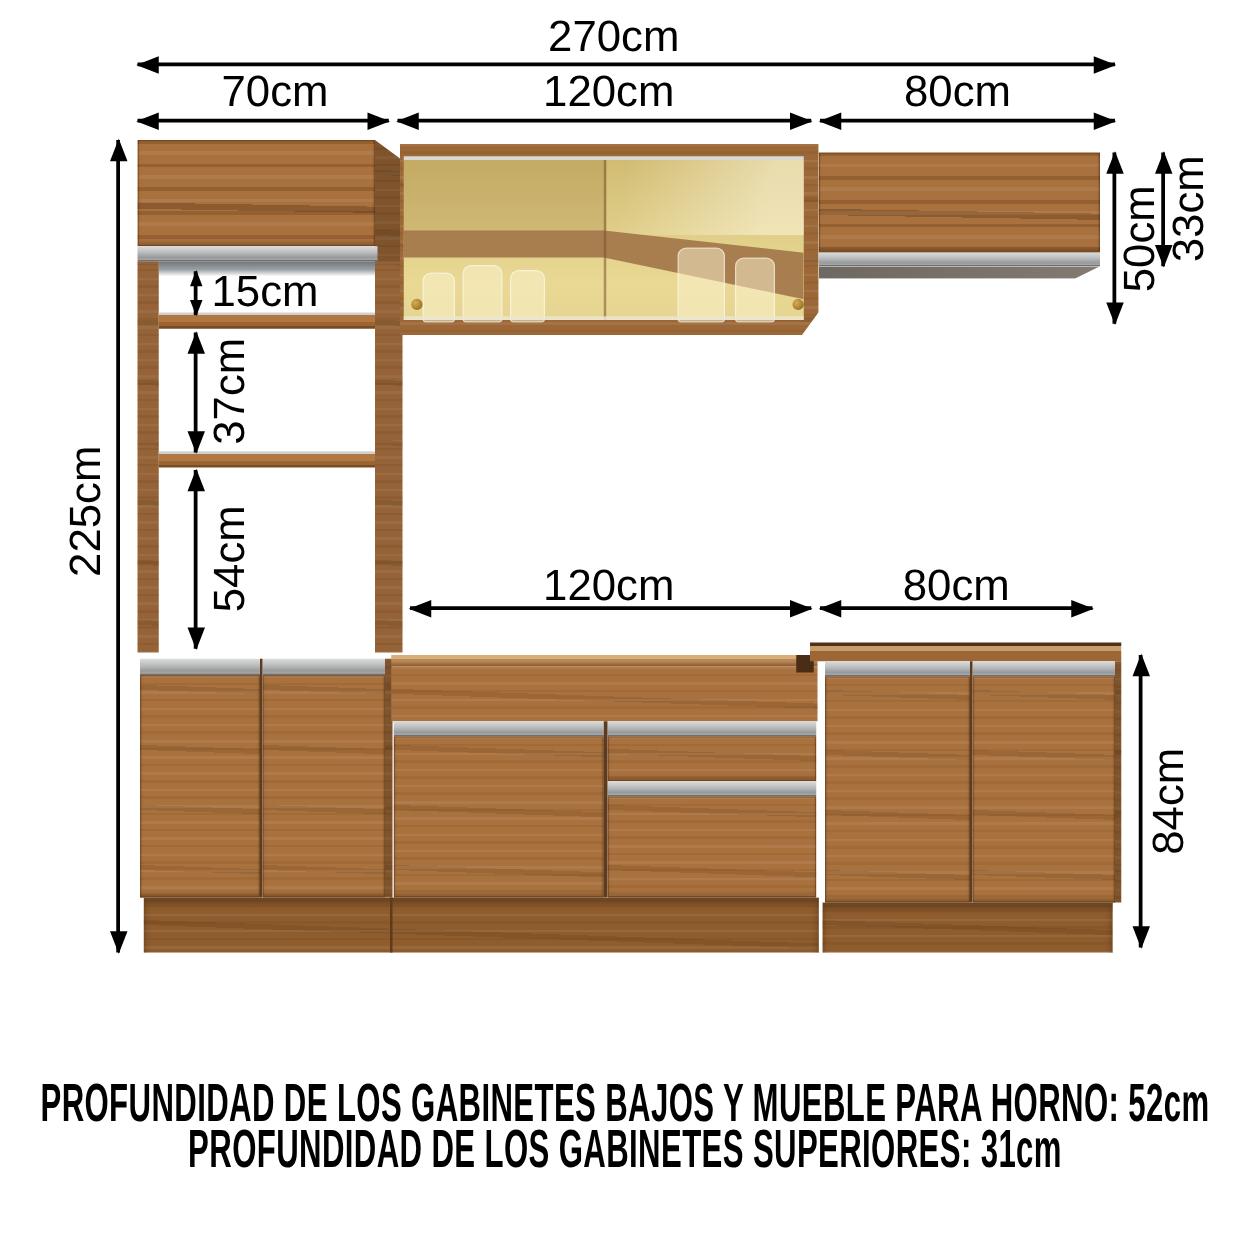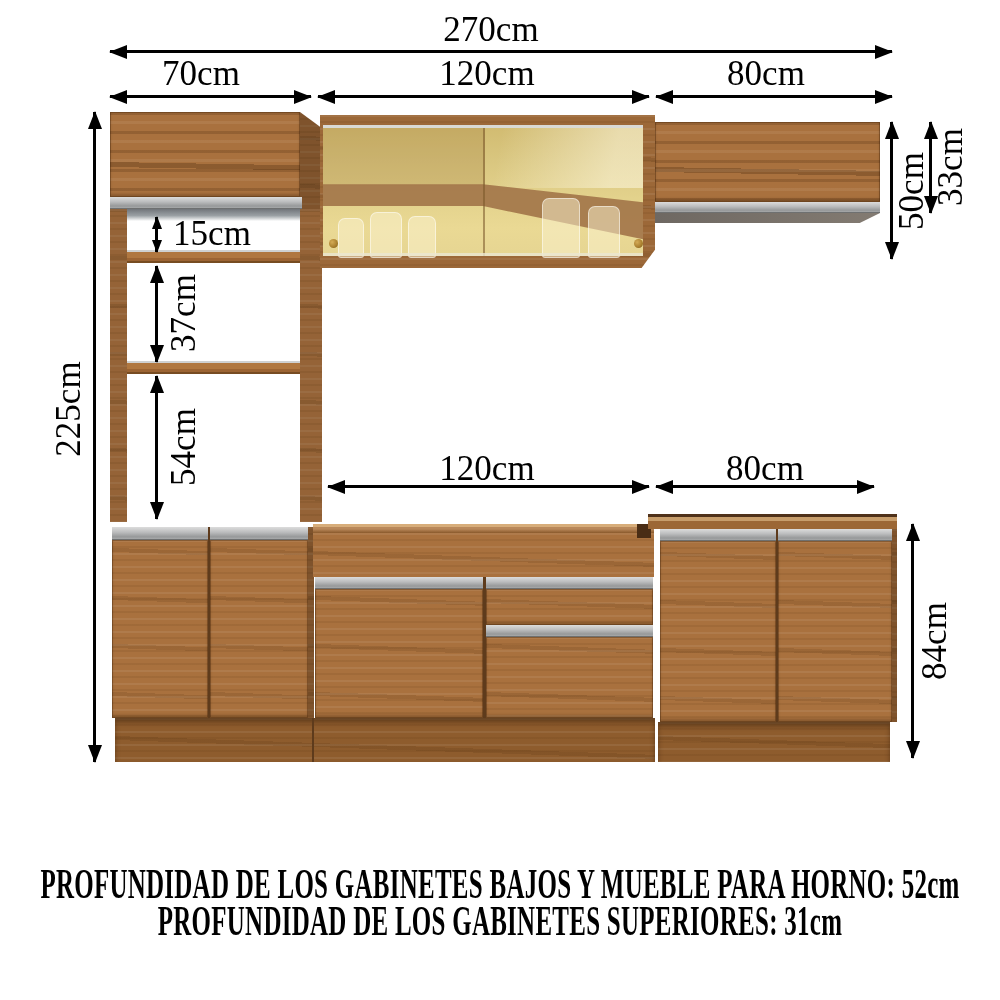--- a/index.html
+++ b/index.html
@@ -1,17 +1,17 @@
 <!DOCTYPE html>
 <html style="--c-background: #ffffff; --c-annotation: #000000; --c-wood: #a9713e; --c-wood-dark: #7c5126; --c-wood-light: #c59a64; --c-handle-grey: #97999a; --c-glass-amber: #d9c67f; --c-glass-shelf-band: #a3764a; --c-knob-gold: #a97f2e;"><head>
 <meta charset="utf-8">
 <style>
   html,body{margin:0;padding:0;background:#fff;}
   .stage{position:relative;width:1000px;height:1000px;background:var(--c-background,#fff);
-         font-family:Liberation Serif, serif;overflow:hidden;}
+         font-family:Liberation Sans, sans-serif;overflow:hidden;}
   
   .dim{position:absolute;font-size:35px;color:var(--c-annotation,#000);z-index:9;}
   .hlabel{transform:translate(-50%,-50%);white-space:nowrap;}
   .vlabel{transform:translate(-50%,-50%) rotate(-90deg);white-space:nowrap;}
   .harrow{position:absolute;height:3px;background:var(--c-annotation,#000);z-index:8;}
   .harrow::before,.harrow::after{content:"";position:absolute;top:50%;width:0;height:0;
      border-top:7px solid transparent;border-bottom:7px solid transparent;}
   .harrow::before{left:0;transform:translate(-1px,-50%);border-right:18px solid var(--c-annotation,#000);}
   .harrow::after{right:0;transform:translate(1px,-50%);border-left:18px solid var(--c-annotation,#000);}
   .varrow{position:absolute;width:3px;background:var(--c-annotation,#000);z-index:8;}
@@ -110,21 +110,21 @@
   <div class="part seam" style="left:776px;top:529px;width:2px;height:193px;"></div>
   <div class="part wood wood-dark" style="left:892px;top:529px;width:5px;height:193px;"></div>
 
   <div class="part plinth wood" style="left:115px;top:718px;width:540px;height:44px;background-color:#8e5c2d;"></div>
   <div class="part seam" style="left:312px;top:718px;width:2px;height:44px;"></div>
   <div class="part plinth wood" style="left:658px;top:722px;width:232px;height:40px;background-color:#8e5c2d;"></div>
 
   <div class="dim hlabel" style="left:491px;top:30px;">270cm</div>
   <div class="harrow" style="left:110px;top:50px;width:782px;"></div>
 
-  <div class="dim hlabel" style="left:201px;top:74px;">70cm</div>
+  <div class="dim hlabel" style="left:220px;top:74px;">70cm</div>
   <div class="dim hlabel" style="left:487px;top:74px;">120cm</div>
   <div class="dim hlabel" style="left:766px;top:74px;">80cm</div>
   <div class="harrow" style="left:110px;top:95px;width:201px;"></div>
   <div class="harrow" style="left:318px;top:95px;width:331px;"></div>
   <div class="harrow" style="left:656px;top:95px;width:236px;"></div>
 
   <div class="varrow" style="left:93px;top:112px;height:650px;"></div>
   <div class="dim vlabel" style="left:69px;top:409px;">225cm</div>
 
   <div class="varrow small" style="left:155px;top:217px;height:35px;"></div>

